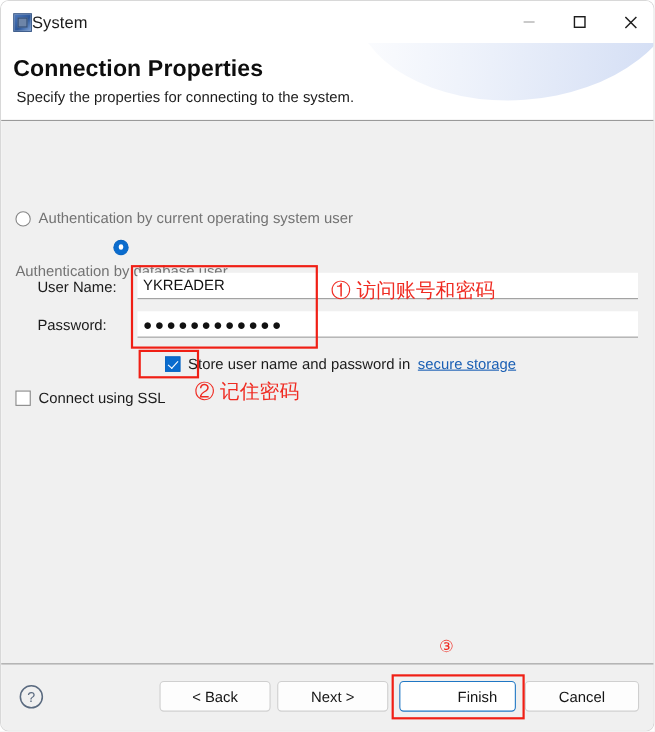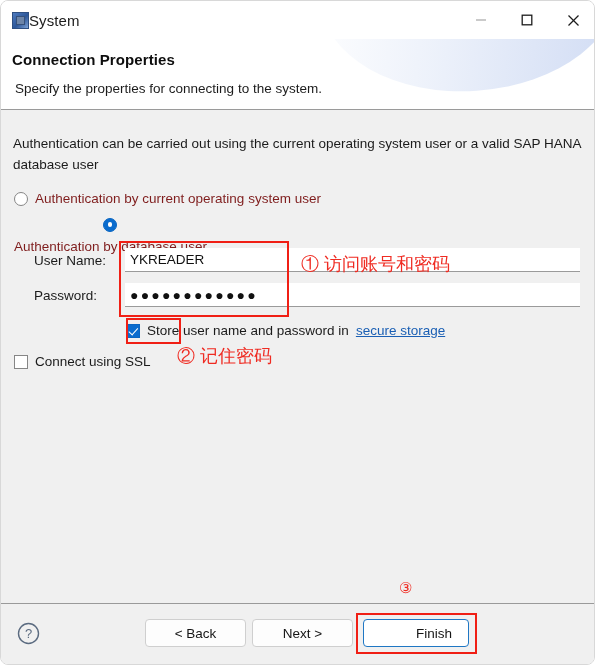--- a/index.html
+++ b/index.html
@@ -100,21 +100,21 @@
     width: 300px;
     height: 200px;
     border-radius: 50% / 50%;
     background: linear-gradient(100deg, rgba(226,233,247,0) 0%, rgba(223,231,247,.55) 40%, rgba(205,217,243,.95) 100%);
     transform: rotate(-4deg);
   }
   .header-title {
     position: absolute;
     left: 11px;
     top: 12px;
-    font-size: 15px;
+    font-size: 21px;
     font-weight: bold;
     color: #0e0e0e;
     letter-spacing: .1px;
   }
   .header-sub {
     position: absolute;
     left: 14px;
     top: 42px;
     font-size: 13.5px;
     color: #1c1c1c;
@@ -148,21 +148,21 @@
   }
 
   
   .radio-row {
     position: absolute;
     left: 13px;
     display: flex;
     align-items: center;
     gap: 7px;
     font-size: 13.5px;
-    color: #7f1d1d;
+    color: #737373;
   }
   .radio-row.r1 { top: 81px; }
   .radio-row.r2 { top: 108px; flex-direction: column; }
 
   .radio {
     width: 14px; height: 14px;
     border-radius: 50%;
     box-sizing: border-box;
     flex: 0 0 auto;
     position: relative;
@@ -213,21 +213,21 @@
 
   
   .check-row {
     position: absolute;
     display: flex;
     align-items: center;
     gap: 7px;
     font-size: 13.5px;
     color: #1b1b1b;
   }
-  .row-store { left: 125px; top: 213px; }
+  .row-store { left: 125px; top: 213px; padding-left: 24px; }
   .row-ssl   { left: 13px;  top: 244px; }
 
   .cbox {
     width: 14px; height: 14px;
     box-sizing: border-box;
     flex: 0 0 auto;
     position: relative;
   }
   .cbox.off {
     border: 1.4px solid #868686;
@@ -350,21 +350,20 @@
 
   <div class="header">
     <div class="header-swoosh"></div>
     <div class="header-title">Connection Properties</div>
     <div class="header-sub">Specify the properties for connecting to the system.</div>
   </div>
   <div class="header-rule"></div>
 
   <div class="bodyarea">
 
-    <div class="intro">Authentication can be carried out using the current operating system user or a valid SAP HANA database user</div>
 
     <div class="radio-row r1">
       <span class="radio off"></span>
       <span>Authentication by current operating system user</span>
     </div>
 
     <div class="radio-row r2">
       <span class="radio on"></span>
       <span>Authentication by database user</span>
     </div>
@@ -399,16 +398,17 @@
   <div class="annot an3">③</div>
 
   <svg class="help-icon" viewBox="0 0 23 23">
     <circle cx="11.5" cy="11.5" r="10" fill="none" stroke="#5b6b80" stroke-width="1.4"></circle>
     <text x="11.5" y="16.4" text-anchor="middle" font-family="Liberation Sans, sans-serif" font-size="13" fill="#5b6b80">?</text>
   </svg>
 
   <button class="btn btn-next">Next &gt;</button>
   <button class="btn btn-back">&lt; Back</button>
   <button class="btn btn-finish">Finish</button>
+  <button class="btn btn-cancel">Cancel</button>
 
   <div class="redbox box-finish"></div>
 
 </div>
 
 </body></html>

